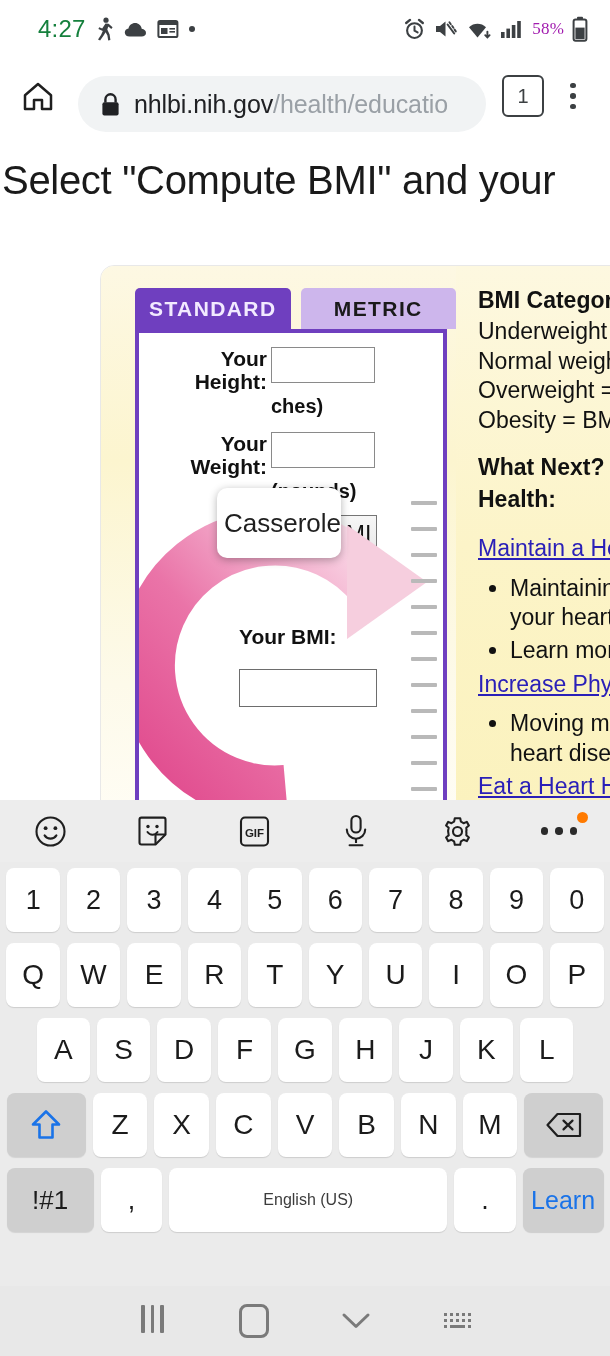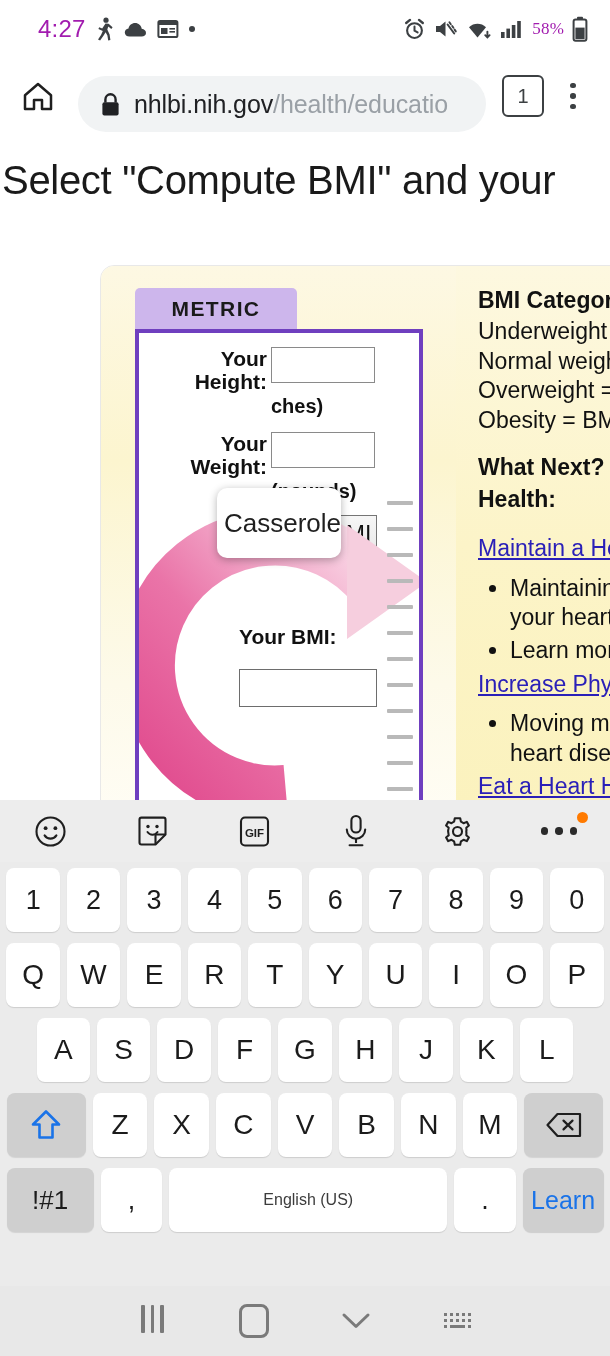--- a/index.html
+++ b/index.html
@@ -17,21 +17,21 @@
 
   
   .statusbar {
     height: 58px; width: 100%;
     display: flex; align-items: center;
     box-sizing: border-box;
     padding: 0 22px 0 38px;
     background: #ffffff;
   }
   .sb-left { display:flex; align-items:center; gap:9px; }
-  .sb-time { font-size: 24px; color:#a21caf; letter-spacing:0.2px; }
+  .sb-time { font-size: 24px; color:#15803d; letter-spacing:0.2px; }
   .sb-right { margin-left:auto; display:flex; align-items:center; gap:8px; }
   .sb-pct { font-size:17px; color:#a21caf; letter-spacing:0.2px;font-family:Liberation Serif, serif; }
   .sicon { display:block; }
 
   
   .browserbar {
     height: 76px; width:100%;
     display:flex; align-items:center;
     box-sizing:border-box;
     padding: 0 14px 0 12px;
@@ -97,21 +97,21 @@
     border-radius: 5px 5px 0 0;
     padding: 9px 0 8px 0;
     text-align:center;
     font-size:21px; font-weight:bold; letter-spacing:1.4px;
   }
   .tab-std { background:#6f3fbf; color:#f2eaff; width:162px; }
   .tab-met { background:#cdb6ec; color:#1a1a1a; width:162px; }
 
   .calc-body {
     margin-left:12px;
-    width: 288px;
+    width: 312px;
     background:#6f3fbf;
     padding: 4px;
     box-sizing:border-box;
     position:relative;
     height: 492px;
   }
   .calc-inner {
     background:#ffffff; width:100%; height:100%;
     position:relative; overflow:hidden;
   }
@@ -298,20 +298,21 @@
   </div>
   <div class="bar-sep"></div>
 
   <div class="page">
     <div class="page-head">Select "Compute BMI" and your</div>
 
     <div class="calc-card">
 
       <div class="calc-left">
         <div class="tabs">
+          <div class="tab tab-std">STANDARD</div>
           <div class="tab tab-met">METRIC</div>
         </div>
 
         <div class="calc-body">
           <div class="calc-inner">
 
             <div class="frow">
               <div class="flabel">
                 <div>Your</div>
                 <div>Height:</div>

